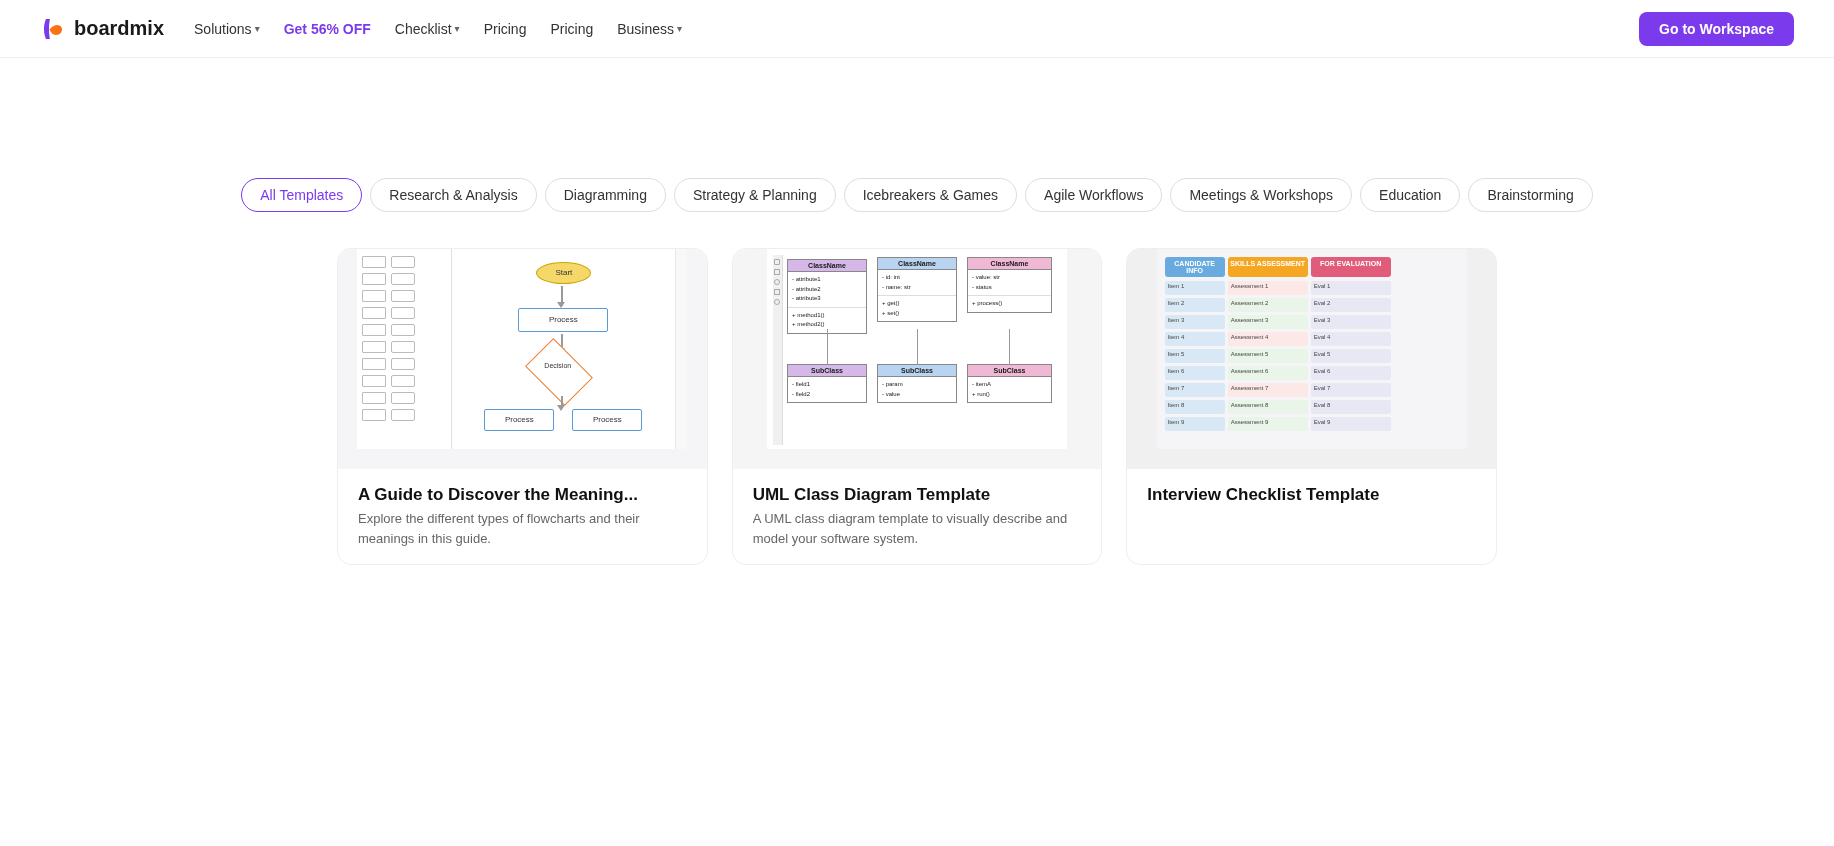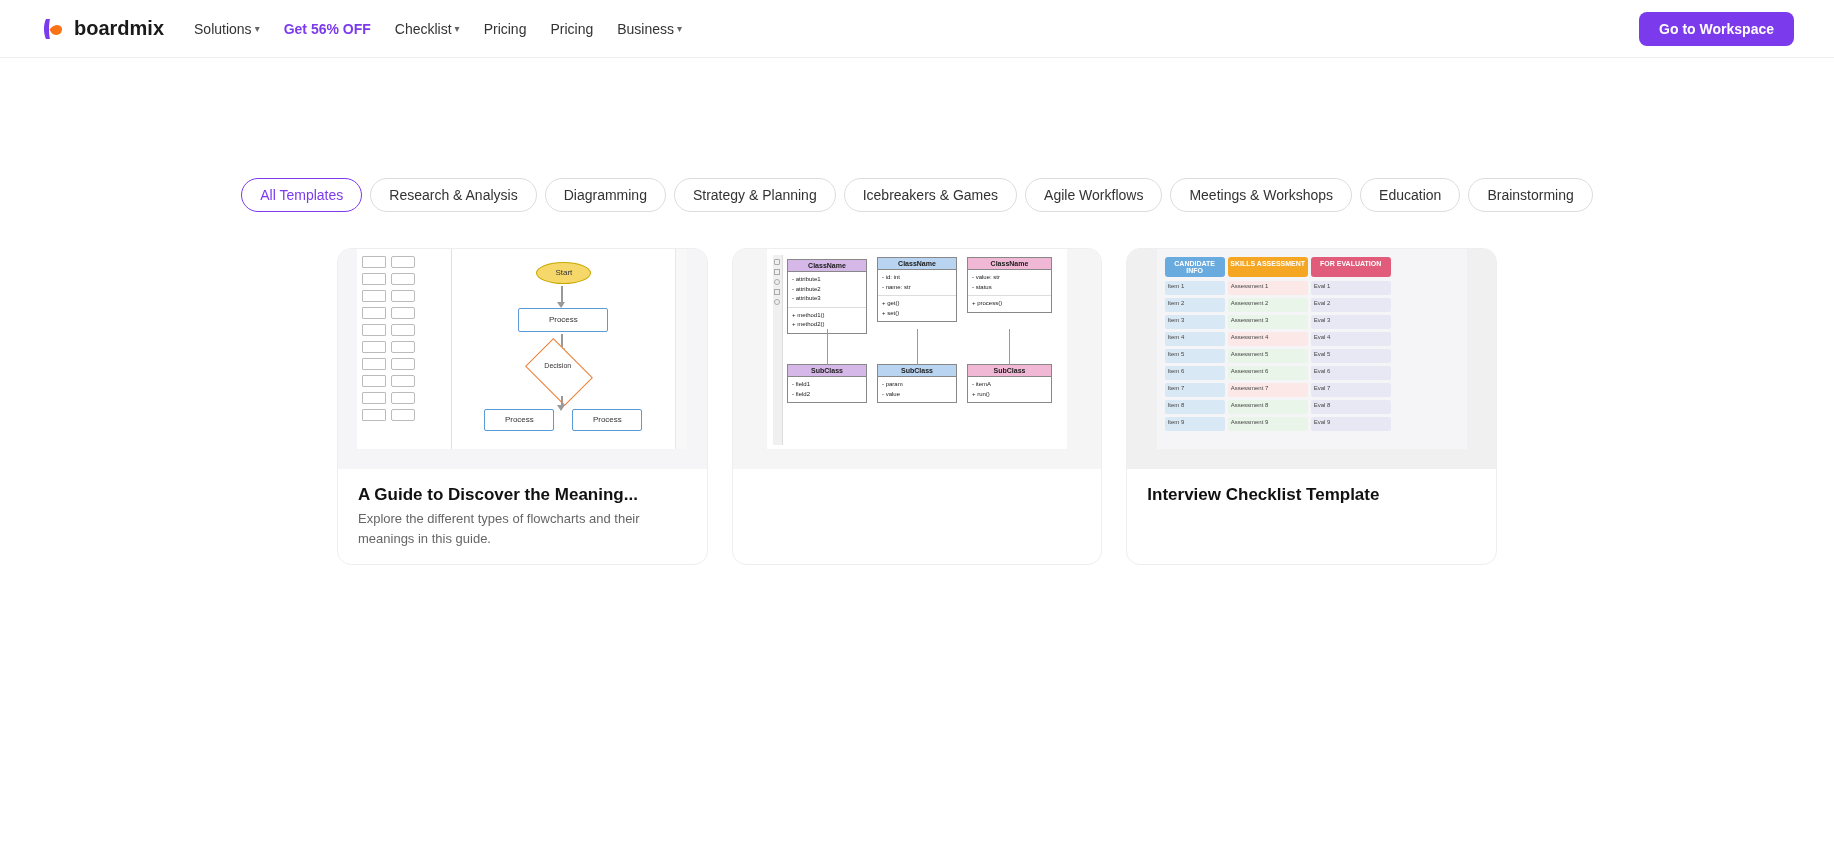--- a/index.html
+++ b/index.html
@@ -274,20 +274,24 @@
           <div>- itemA</div>
               <div>+ run()</div>
         </div>
       </div>
 
       <div style="position:absolute;left:60px;top:80px;width:1px;height:36px;background:#999;"></div>
       <div style="position:absolute;left:150px;top:80px;width:1px;height:36px;background:#999;"></div>
       <div style="position:absolute;left:242px;top:80px;width:1px;height:36px;background:#999;"></div>
     </div>
   </div>
+      <div class="card-info">
+    <div class="card-title">UML Class Diagram Template</div>
+    <div class="card-desc">A UML class diagram template to visually describe and model your software system.</div>
+  </div>
     </div>
     <div class="template-card">
       <div class="card-preview" style="background: rgb(240, 240, 240);">
     <div style="width:310px;height:200px;background:#f5f5f7;overflow:hidden;padding:8px;">
 
       <div style="display:flex;gap:3px;margin-bottom:4px;">
         <div style="width:60px;background:#6aabdf;color:#fff;font-size:7px;font-weight:600;text-align:center;padding:3px 2px;border-radius:3px;">CANDIDATE INFO</div>
         <div style="width:80px;background:#f5a623;color:#fff;font-size:7px;font-weight:600;text-align:center;padding:3px 2px;border-radius:3px;">SKILLS ASSESSMENT</div>
         <div style="width:80px;background:#e05c7a;color:#fff;font-size:7px;font-weight:600;text-align:center;padding:3px 2px;border-radius:3px;">FOR EVALUATION</div>
       </div>

